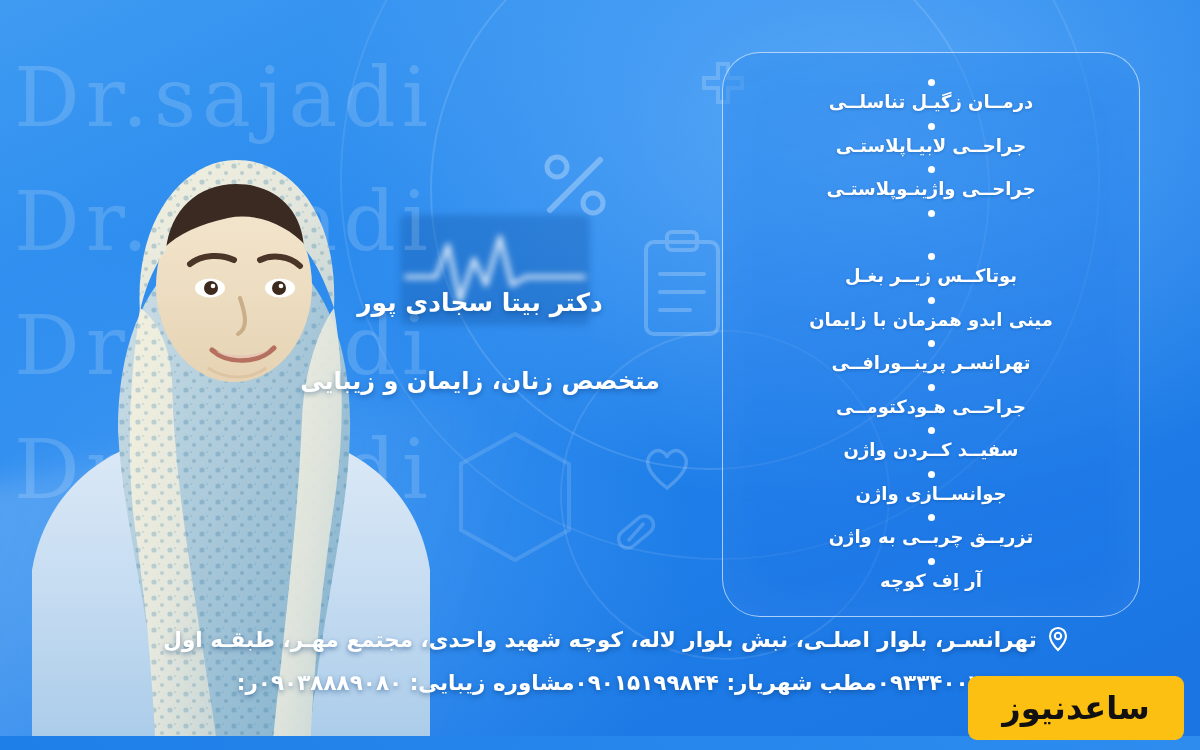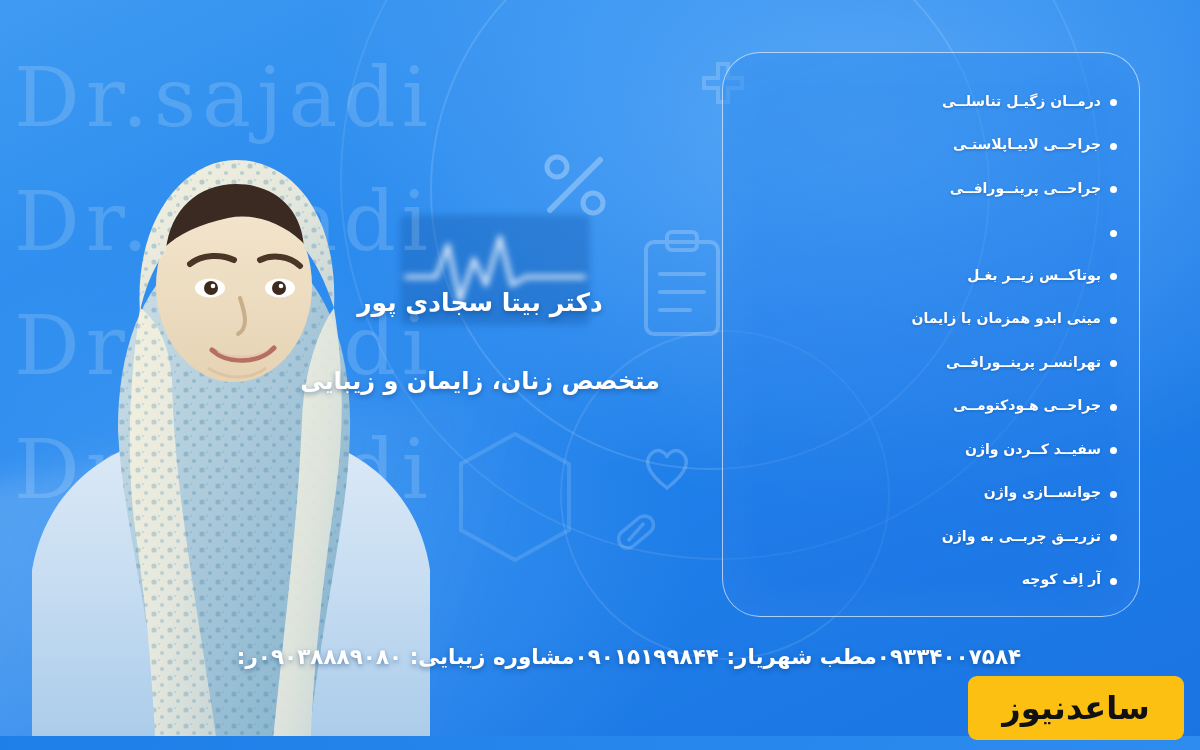--- a/index.html
+++ b/index.html
@@ -140,24 +140,25 @@
 
   .service-list { list-style:none; }
 
   .service-item {
     display:flex;
     align-items:center;
     justify-content:flex-start;
     gap:9px;
     height:43.5px;
     color:#ffffff;
-    font-size:14px;
+    font-size:18px;
     font-weight:bold;
     white-space:nowrap;
     text-shadow:0 1px 3px rgba(10,60,120,.35);
+    flex-direction:column;
   }
   .service-bullet {
     flex:0 0 auto;
     width:7px; height:7px;
     border-radius:50%;
     background:#ffffff;
     margin-bottom:-4px;
   }
   .service-text { flex:0 0 auto; }
 
@@ -365,21 +366,21 @@
       <li class="service-item">
         <span class="service-bullet"></span>
         <span class="service-text">درمــان زگیـل تناسلــی</span>
       </li>
       <li class="service-item">
         <span class="service-bullet"></span>
         <span class="service-text">جراحــی لابیـاپلاستـی</span>
       </li>
       <li class="service-item">
         <span class="service-bullet"></span>
-        <span class="service-text">جراحــی پرینــورافــی</span>
+        <span class="service-text">جراحــی واژینـوپلاستـی</span>
       </li>
       <li class="service-item">
         <span class="service-bullet"></span>
       </li>
       <li class="service-item">
         <span class="service-bullet"></span>
         <span class="service-text">بوتاکــس زیــر بغـل</span>
       </li>
       <li class="service-item">
         <span class="service-bullet"></span>
@@ -406,20 +407,29 @@
         <span class="service-text">تزریــق چربــی به واژن</span>
       </li>
       <li class="service-item">
         <span class="service-bullet"></span>
         <span class="service-text">آر اِف کوچه</span>
       </li>
     </ul>
   </div>
 
   <div class="contact">
+    <div class="contact-row contact-address">
+      <span class="pin-icon">
+        <svg viewBox="0 0 26 26" xmlns="http://www.w3.org/2000/svg">
+          <path d="M13 2 C8.6 2 5 5.6 5 10 C5 16 13 24 13 24 C13 24 21 16 21 10 C21 5.6 17.4 2 13 2 Z" fill="none" stroke="#ffffff" stroke-width="2.1"></path>
+          <circle cx="13" cy="10" r="3.2" fill="none" stroke="#ffffff" stroke-width="2.1"></circle>
+        </svg>
+      </span>
+      <span>تهرانسـر، بلوار اصلـی، نبش بلوار لاله، کوچه شهید واحدی، مجتمع مهـر، طبقـه اول</span>
+    </div>
     <div class="contact-row contact-phones">
       <span>۰۹۳۳۴۰۰۷۵۸۴مطب شهریار: ۰۹۰۱۵۱۹۹۸۴۴مشاوره زیبایی: ۰۹۰۳۸۸۸۹۰۸۰ر:</span>
     </div>
   </div>
 
   <div class="bottom-strip"></div>
 
   <div class="news-badge">
     <span class="news-badge-text">ساعدنیوز</span>
   </div>

